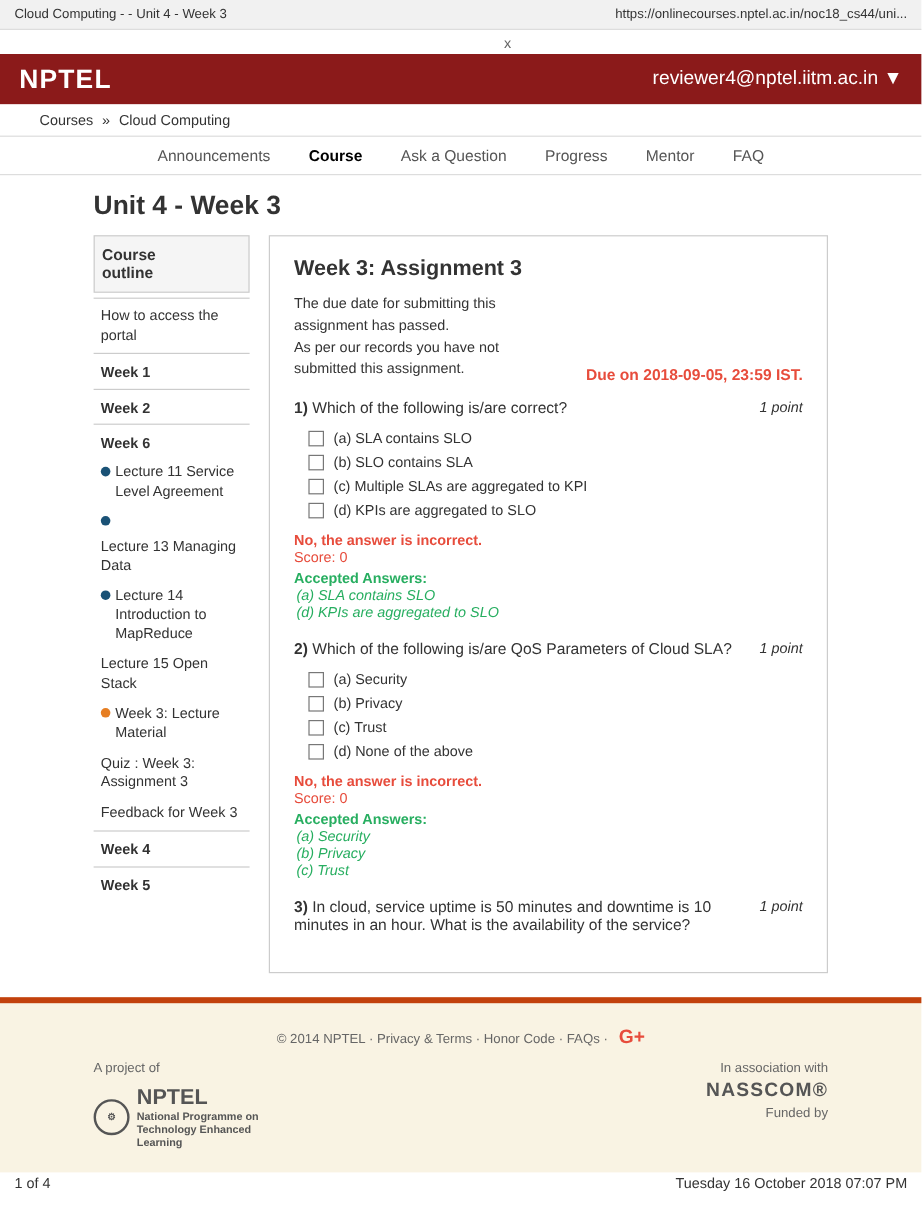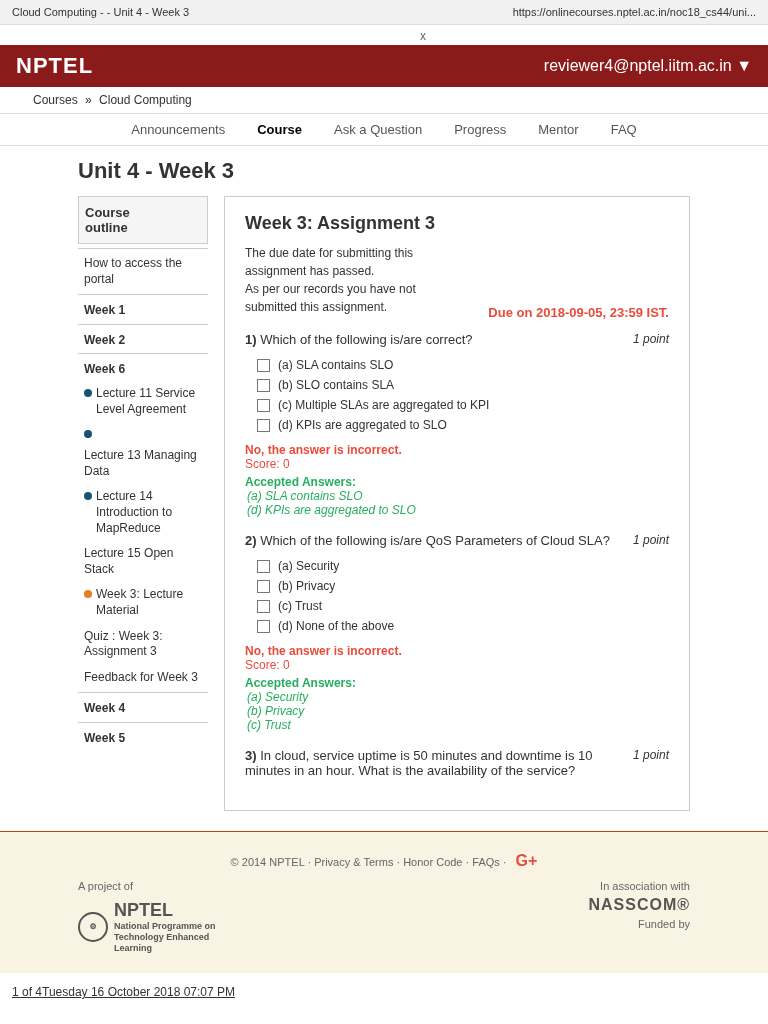--- a/index.html
+++ b/index.html
@@ -198,21 +198,21 @@
       font-size: 12px;
       padding-left: 2px;
     }
 
     
     .footer {
       background: #f9f3e3;
       padding: 20px 78px;
       font-size: 11px;
       color: #555;
-      border-top: 1px solid #c2410c;
+      border-top: 5px solid #c2410c;
     }
     .footer-inner {
       display: flex;
       justify-content: space-between;
       align-items: flex-start;
     }
     .footer-left { display: flex; flex-direction: column; gap: 8px; }
     .footer-nptel-logo {
       display: flex;
       align-items: center;
@@ -239,24 +239,24 @@
     .footer-copy {
       text-align: center;
       margin-bottom: 10px;
       font-size: 11px;
       color: #666;
     }
 
     
     .bottom-bar {
       display: flex;
-      padding: 12px 12px;
+      justify-content: space-between;
+      padding: 2px 12px;
       font-size: 12px;
       color: #333;
-      text-decoration: underline;
     }
   </style>
 </head>
 <body>
 
 <div class="browser-bar">
   <span>Cloud Computing - - Unit 4 - Week 3</span>
   <span>https://onlinecourses.nptel.ac.in/noc18_cs44/uni...</span>
 </div>
 

